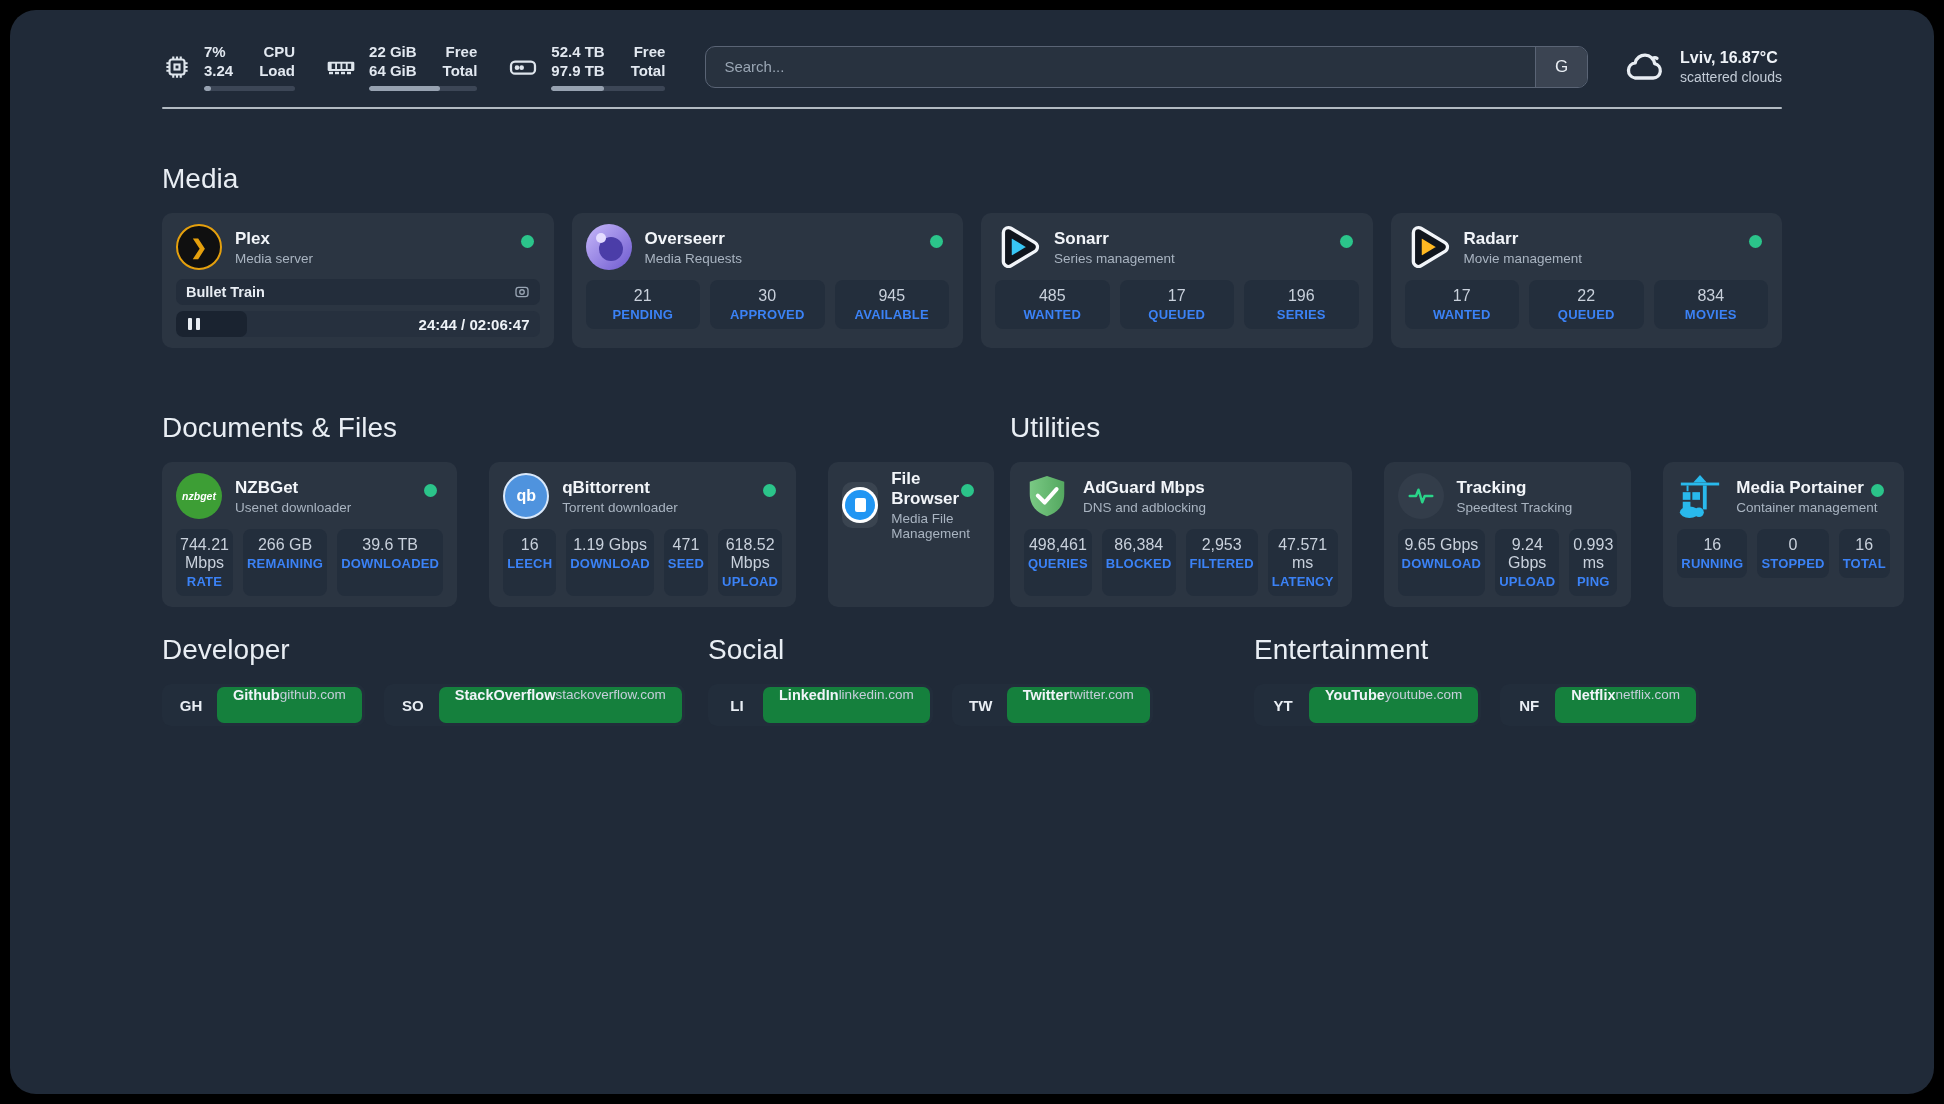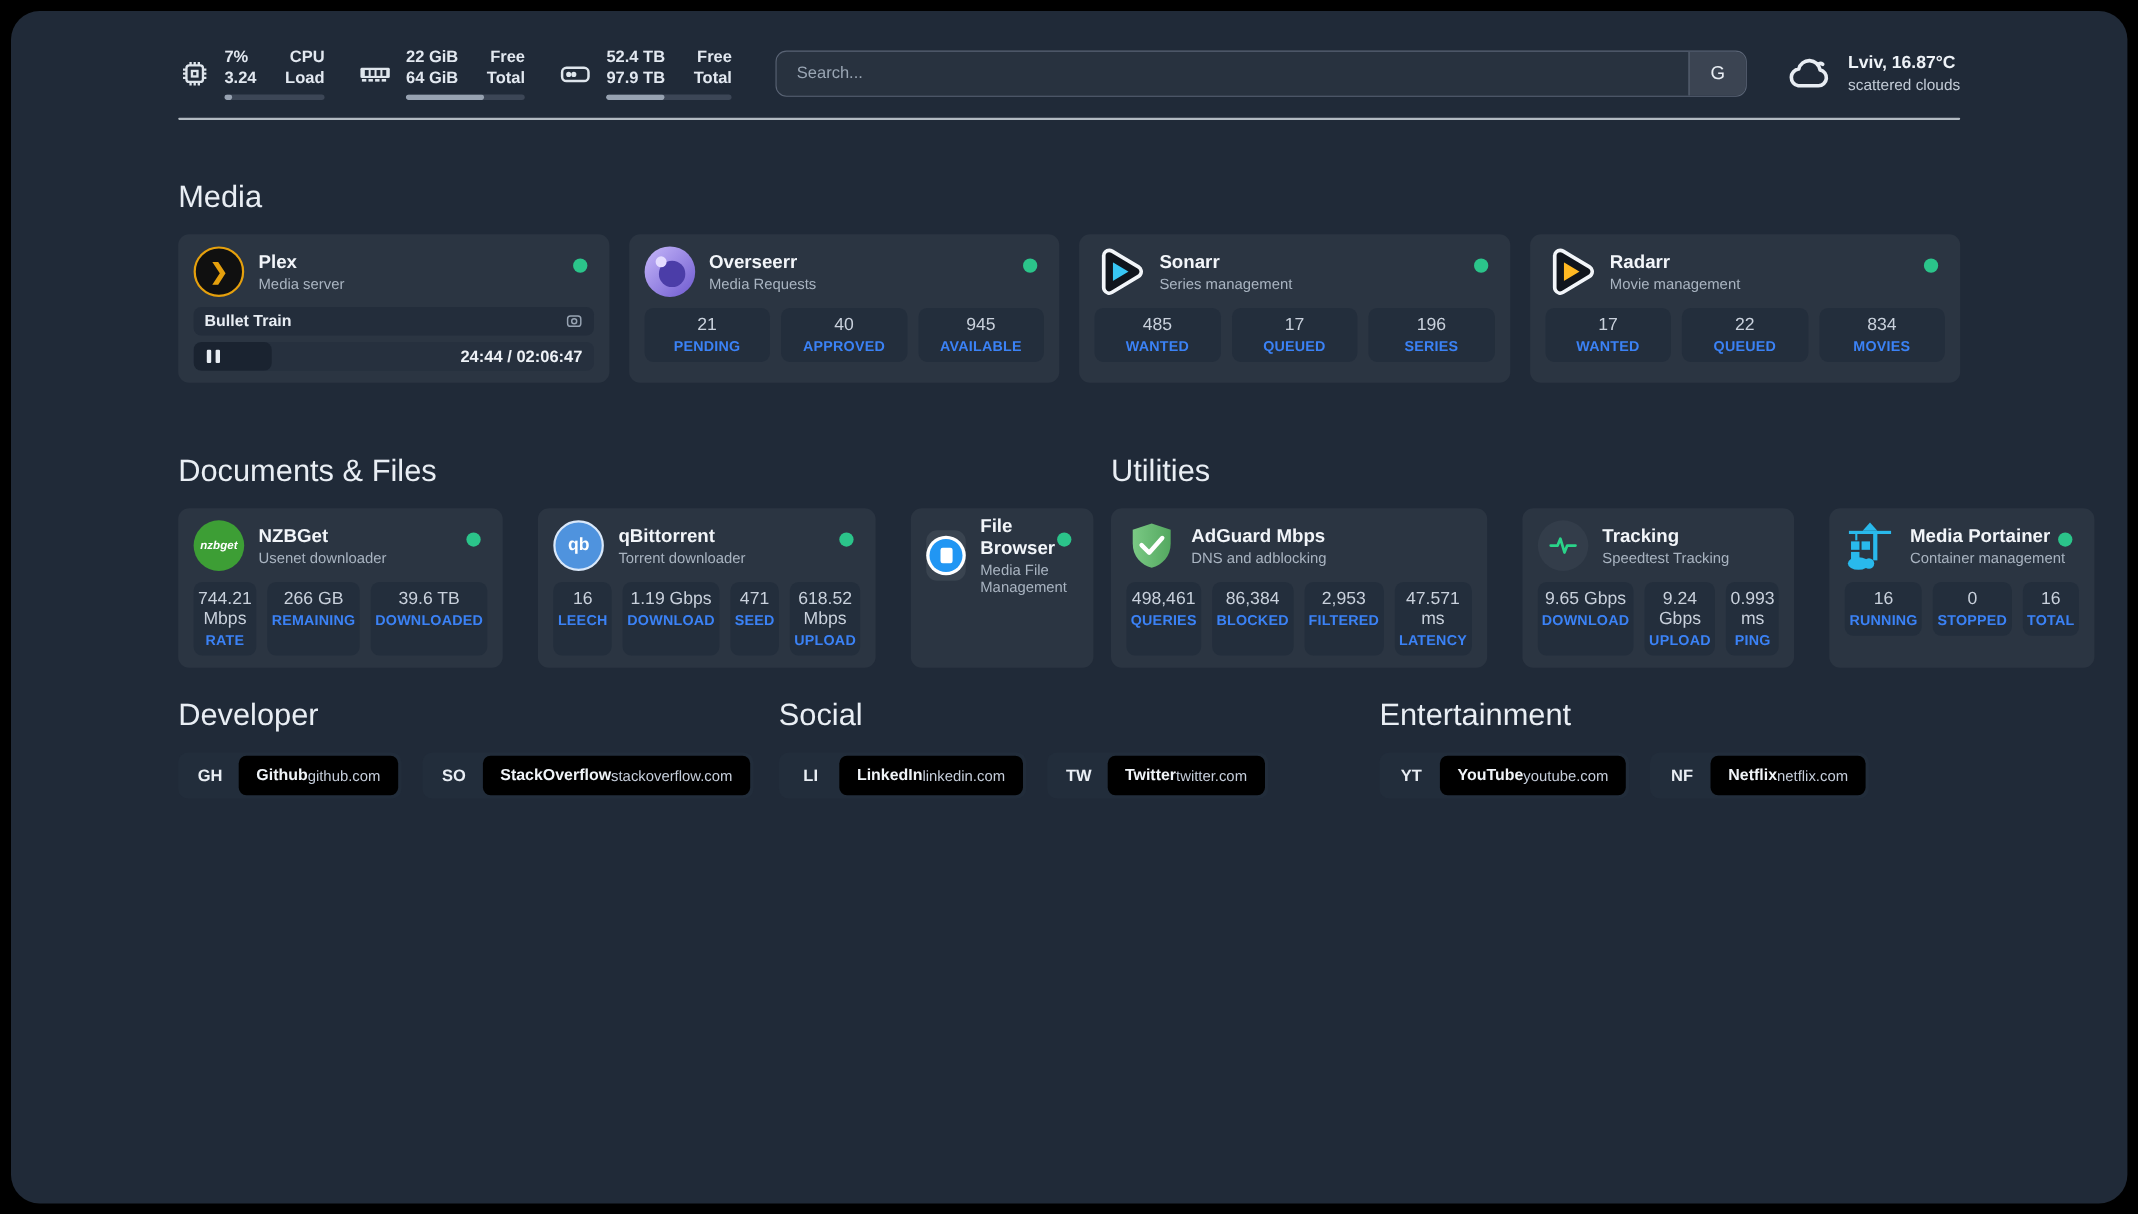--- a/index.html
+++ b/index.html
@@ -70,21 +70,21 @@
   .two-col { display:grid; grid-template-columns:1fr 1fr; gap:0 16px; margin-top:64px; }
   .col-cards { display:flex; flex-direction:row; gap:32px; margin-top:18px; }
   .card.compact { padding:7px 14px; }
 
   
   .links-grid { display:grid; grid-template-columns:repeat(3,1fr); gap:0 18px; margin-top:27px; }
   .link-rows { display:flex; gap:19px; margin-top:18px; }
   .link-row { display:flex; background:#222d3b; border-radius:9px; height:42px; padding:3px; cursor:pointer; }
   .link-abbr { width:52px; display:flex; align-items:center; justify-content:center;
     color:#e9eef4; font-size:15px; font-weight:700; }
-  .link-main { flex:1; background:#000000; border-radius:7px; display:flex; align-items:center;
+  .link-main { flex:1; background:#15803d; border-radius:7px; display:flex; 
     justify-content:space-between; padding:0 16px; }
   .link-name { color:#f0f4f8; font-size:14.5px; font-weight:600; }
   .link-url { color:#c6cedb; font-size:13.5px; }
 
   
   .icon-circle { width:46px; height:46px; border-radius:50%; display:flex; align-items:center; justify-content:center; }
   .plex-ic { background:#101010; border:2px solid #e5a00d; color:#e5a00d; font-weight:700; font-size:20px; }
   .overseerr-ic { background:linear-gradient(135deg,#c7b8fa,#6d59cf); position:relative; }
   .overseerr-ic::after { content:""; width:24px; height:24px; border-radius:50%;
     background:#4b3da8; position:absolute; top:13px; left:13px; }
@@ -241,21 +241,21 @@
           <span class="app-name">Overseerr</span>
           <span class="app-desc">Media Requests</span>
         </div>
       </div>
       <div class="stats-row cols3">
         <div class="stat">
               <div class="stat-value">21</div>
               <div class="stat-label">PENDING</div>
             </div>
         <div class="stat">
-              <div class="stat-value">40</div>
+              <div class="stat-value">30</div>
               <div class="stat-label">APPROVED</div>
             </div>
         <div class="stat">
               <div class="stat-value">945</div>
               <div class="stat-label">AVAILABLE</div>
             </div>
       </div>
     </div>
 
     <div class="card">

